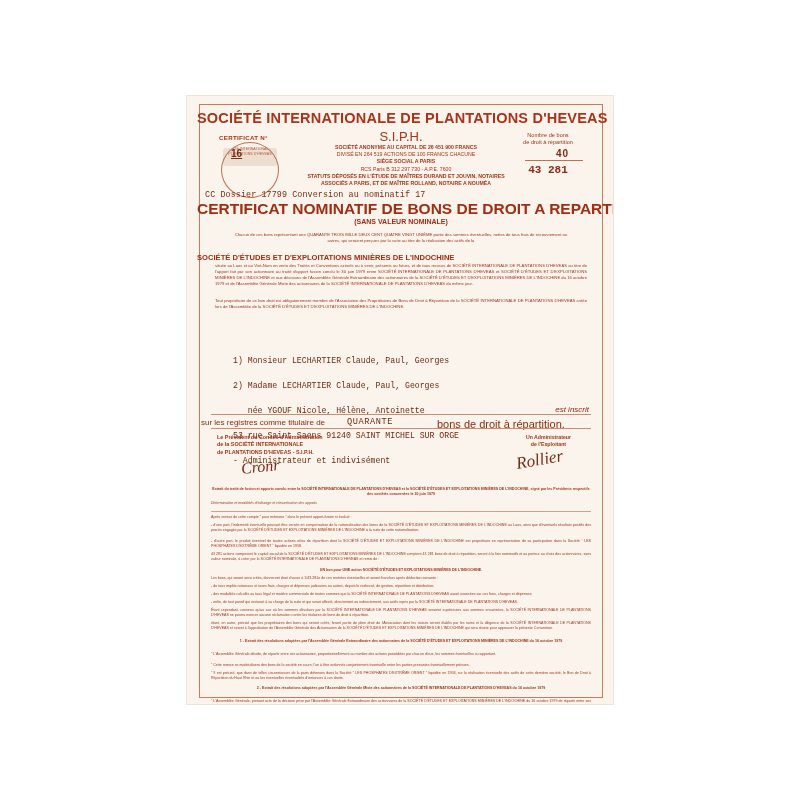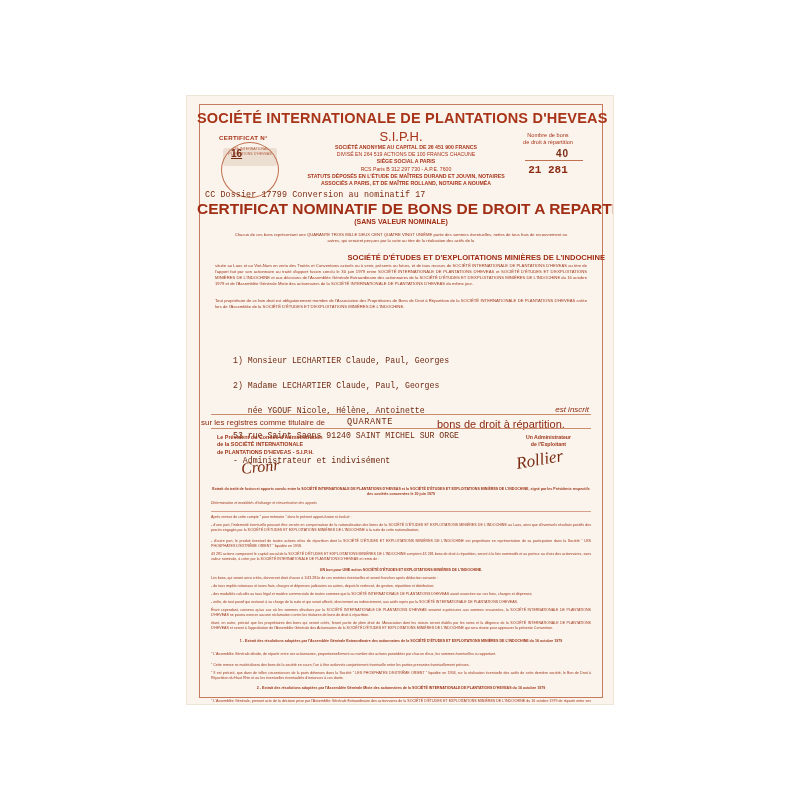--- a/index.html
+++ b/index.html
@@ -205,21 +205,21 @@
     position: absolute;
     font-size: 4.2px;
     line-height: 6px;
     color: #9d3418;
     text-align: justify;
   }
   .sec-title {
     position: absolute;
     width: 408px;
     left: 0;
-    text-align: right;
+    text-align: left;
     font-size: 7.6px;
     font-weight: bold;
     color: #a02d14;
   }
 
   
   .owner {
     position: absolute;
     left: 36px;
     top: 240px;
@@ -350,21 +350,21 @@
       </div>
       <div class="stamp-blur"></div>
       <div class="cert-stamp-num">16</div>
 
       <div class="nb-bons">
         <div>Nombre de bons</div>
         <div>de droit à répartition</div>
       </div>
       <div class="nb-qty">40</div>
       <div class="nb-line"></div>
-      <div class="nb-serial">21 281</div>
+      <div class="nb-serial">43 281</div>
 
       <div class="dossier">CC Dossier 17799 Conversion au nominatif 17</div>
       <div class="big-title">CERTIFICAT NOMINATIF DE BONS DE DROIT A REPARTITION</div>
       <div class="sans-valeur">(SANS VALEUR NOMINALE)</div>
 
       <div class="p-small" style="left:36px; top:130px; width:336px; text-align:center;">Chacun de ces bons représentant une QUARANTE TROIS MILLE DEUX CENT QUATRE VINGT UNIÈME partie des sommes éventuelles, nettes de tous frais de recouvrement ou autres, qui seraient perçues par la suite au titre de la réalisation des actifs de la</div>
 
       <div class="sec-title" style="top:151px;">SOCIÉTÉ D'ÉTUDES ET D'EXPLOITATIONS MINIÈRES DE L'INDOCHINE</div>
 
       <div class="p-small" style="left:18px; top:161px; width:372px;">située au Laos et au Viet-Nam en vertu des Traités et Conventions actuels ou à venir, présents ou futurs, et de tous recours de SOCIÉTÉ INTERNATIONALE DE PLANTATIONS D'HEVEAS au titre de l'apport fait par son actionnaire au traité d'apport fusion conclu le 30 juin 1979 entre SOCIÉTÉ INTERNATIONALE DE PLANTATIONS D'HEVEAS et SOCIÉTÉ D'ÉTUDES ET D'EXPLOITATIONS MINIÈRES DE L'INDOCHINE et aux décisions de l'Assemblée Générale Extraordinaire des actionnaires de la SOCIÉTÉ D'ÉTUDES ET D'EXPLOITATIONS MINIÈRES DE L'INDOCHINE du 16 octobre 1979 et de l'Assemblée Générale Mixte des actionnaires de la SOCIÉTÉ INTERNATIONALE DE PLANTATIONS D'HEVEAS du même jour.</div>

